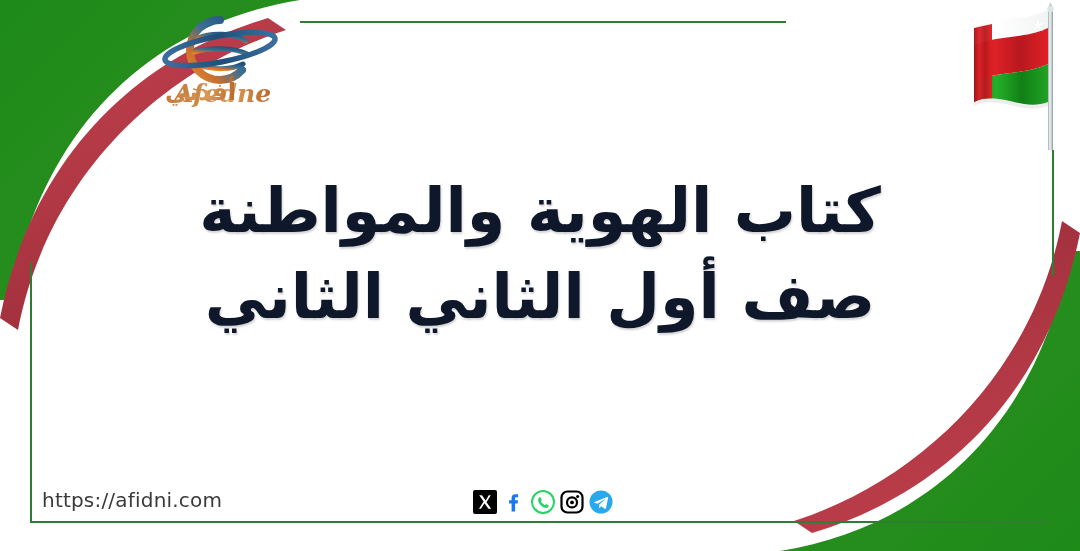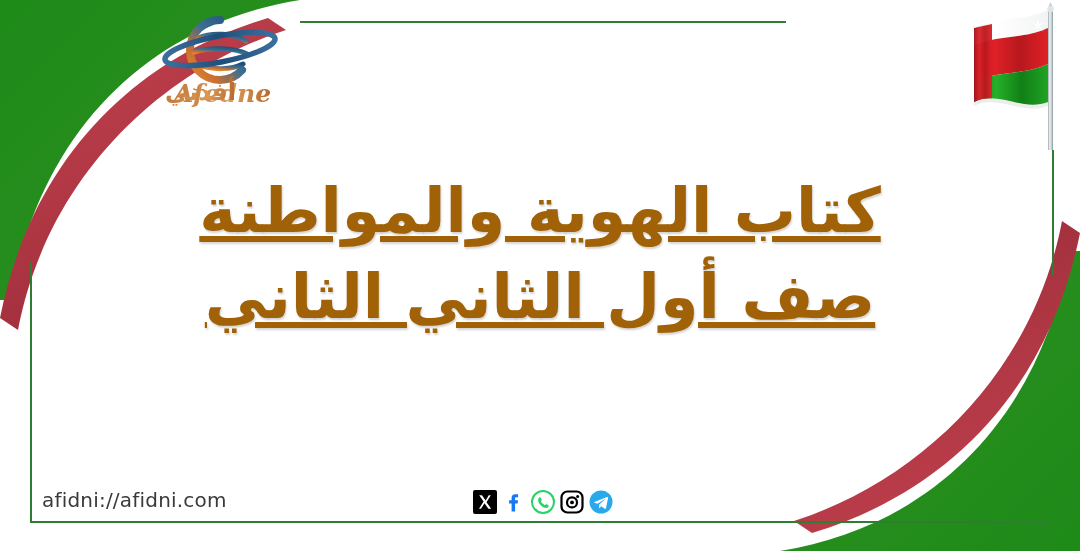--- a/index.html
+++ b/index.html
@@ -49,29 +49,28 @@
 
   
   #title-block {
     position:absolute;
     left:0; top:168px;
     width:1080px;
     text-align:center;
     direction:rtl;
   }
   .title-line {
-    color:#a16207;
+    color:#0f172a;
     font-family:"DejaVu Sans", "Liberation Sans", sans-serif;
     font-weight:bold;
     font-size:62px;
     line-height:86px;
     letter-spacing:0;
     white-space:nowrap;
     text-shadow:1px 2px 2px rgba(160,160,160,0.45);
-    text-decoration:underline;
   }
 
   
   #site-url {
     position:absolute;
     left:42px; top:488px;
     font-family:"DejaVu Sans", "Liberation Sans", sans-serif;
     font-size:20px;
     color:#3a3a3a;
     letter-spacing:0.2px;
@@ -224,21 +223,21 @@
 
       <path d="M22,100 C46,88 70,110 96,100 L96,104 C70,114 46,92 22,104 Z" fill="#000" opacity="0.07"></path>
     </svg>
   </div>
 
   <div id="title-block">
     <div class="title-line">كتاب الهوية والمواطنة</div>
     <div class="title-line">صف أول الثاني الثاني</div>
   </div>
 
-  <div id="site-url">afidni://afidni.com</div>
+  <div id="site-url">https://afidni.com</div>
 
   <div id="social-bar">
 
     <span>
       <svg class="sicon" viewBox="0 0 26 26">
         <rect x="1" y="1" width="24" height="24" rx="2" fill="#000000"></rect>
         <path d="M7.2 6.2 L11.6 12.4 L7 19.8 H9 L12.5 14.2 L16.4 19.8 H19.2 L14.5 13.2 L18.8 6.2 H16.8 L13.6 11.4 L10 6.2 Z" fill="#ffffff"></path>
       </svg>
     </span>
 

